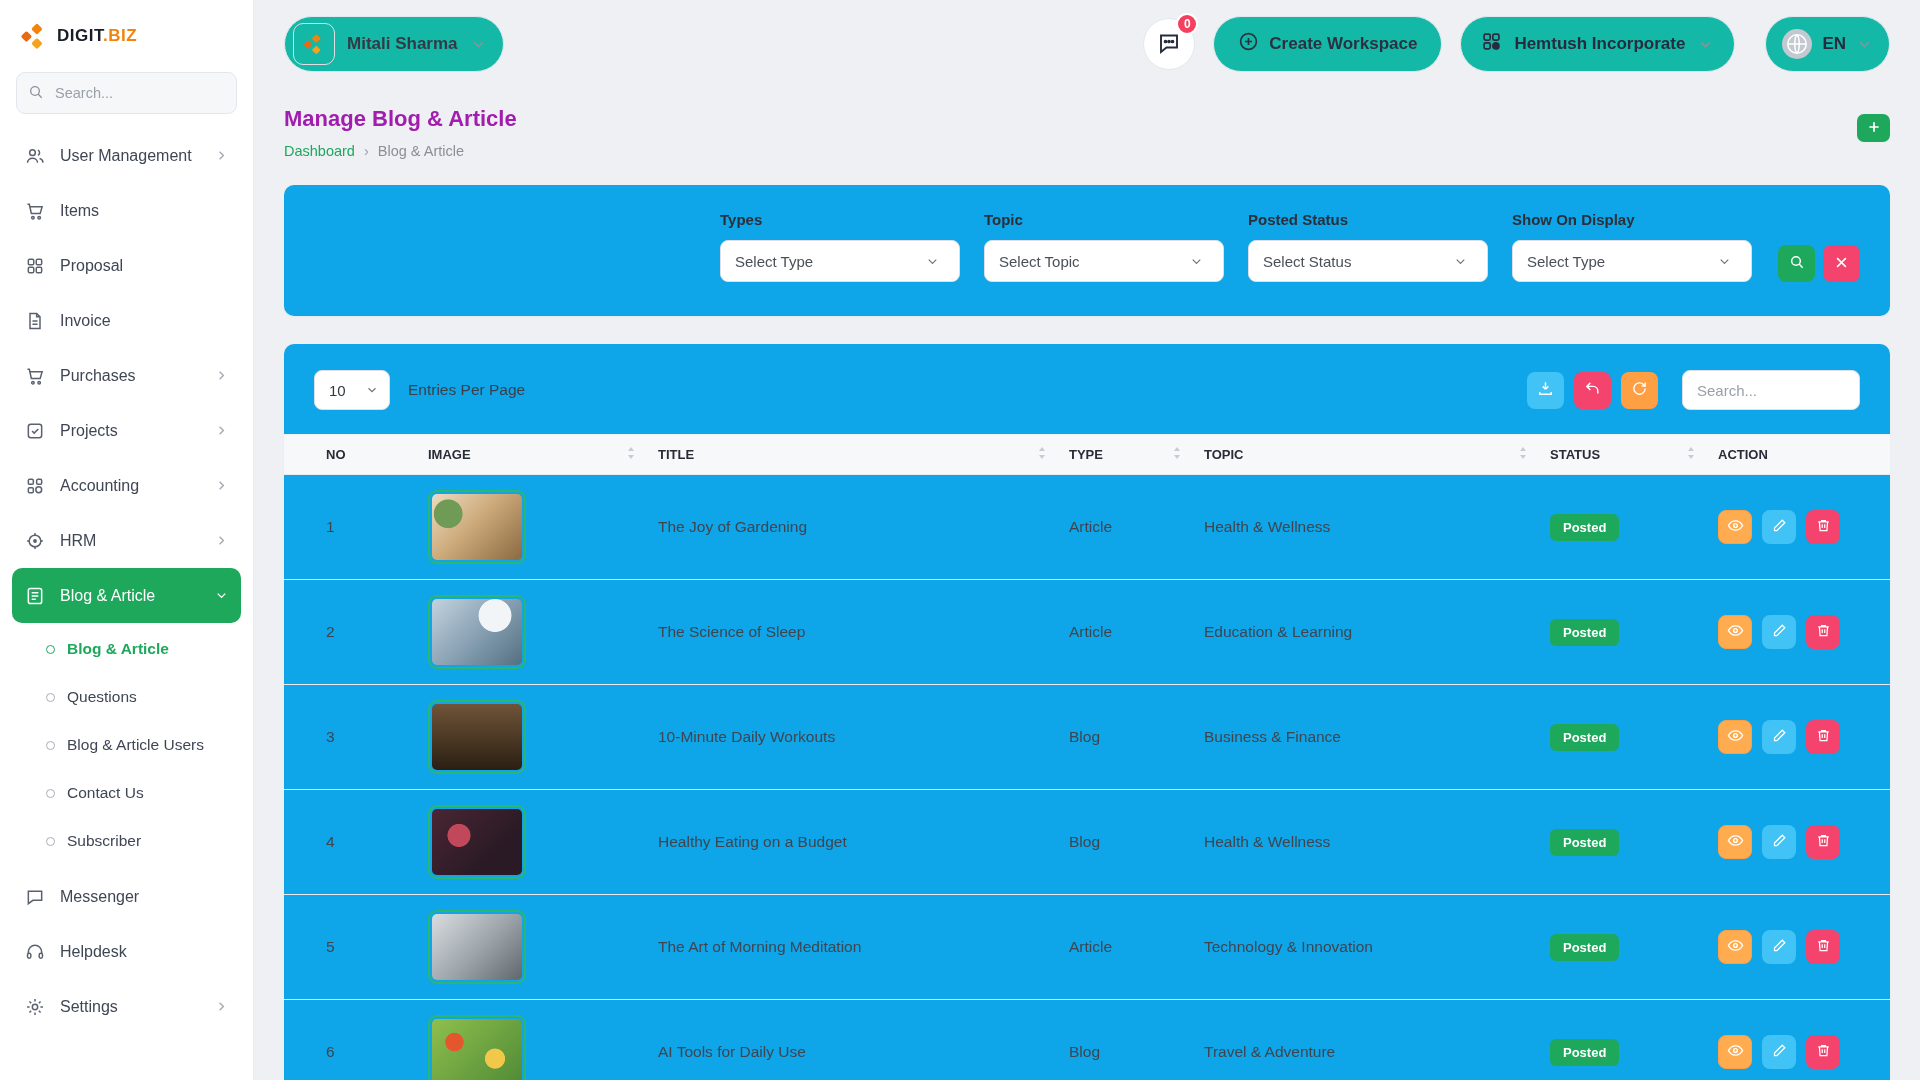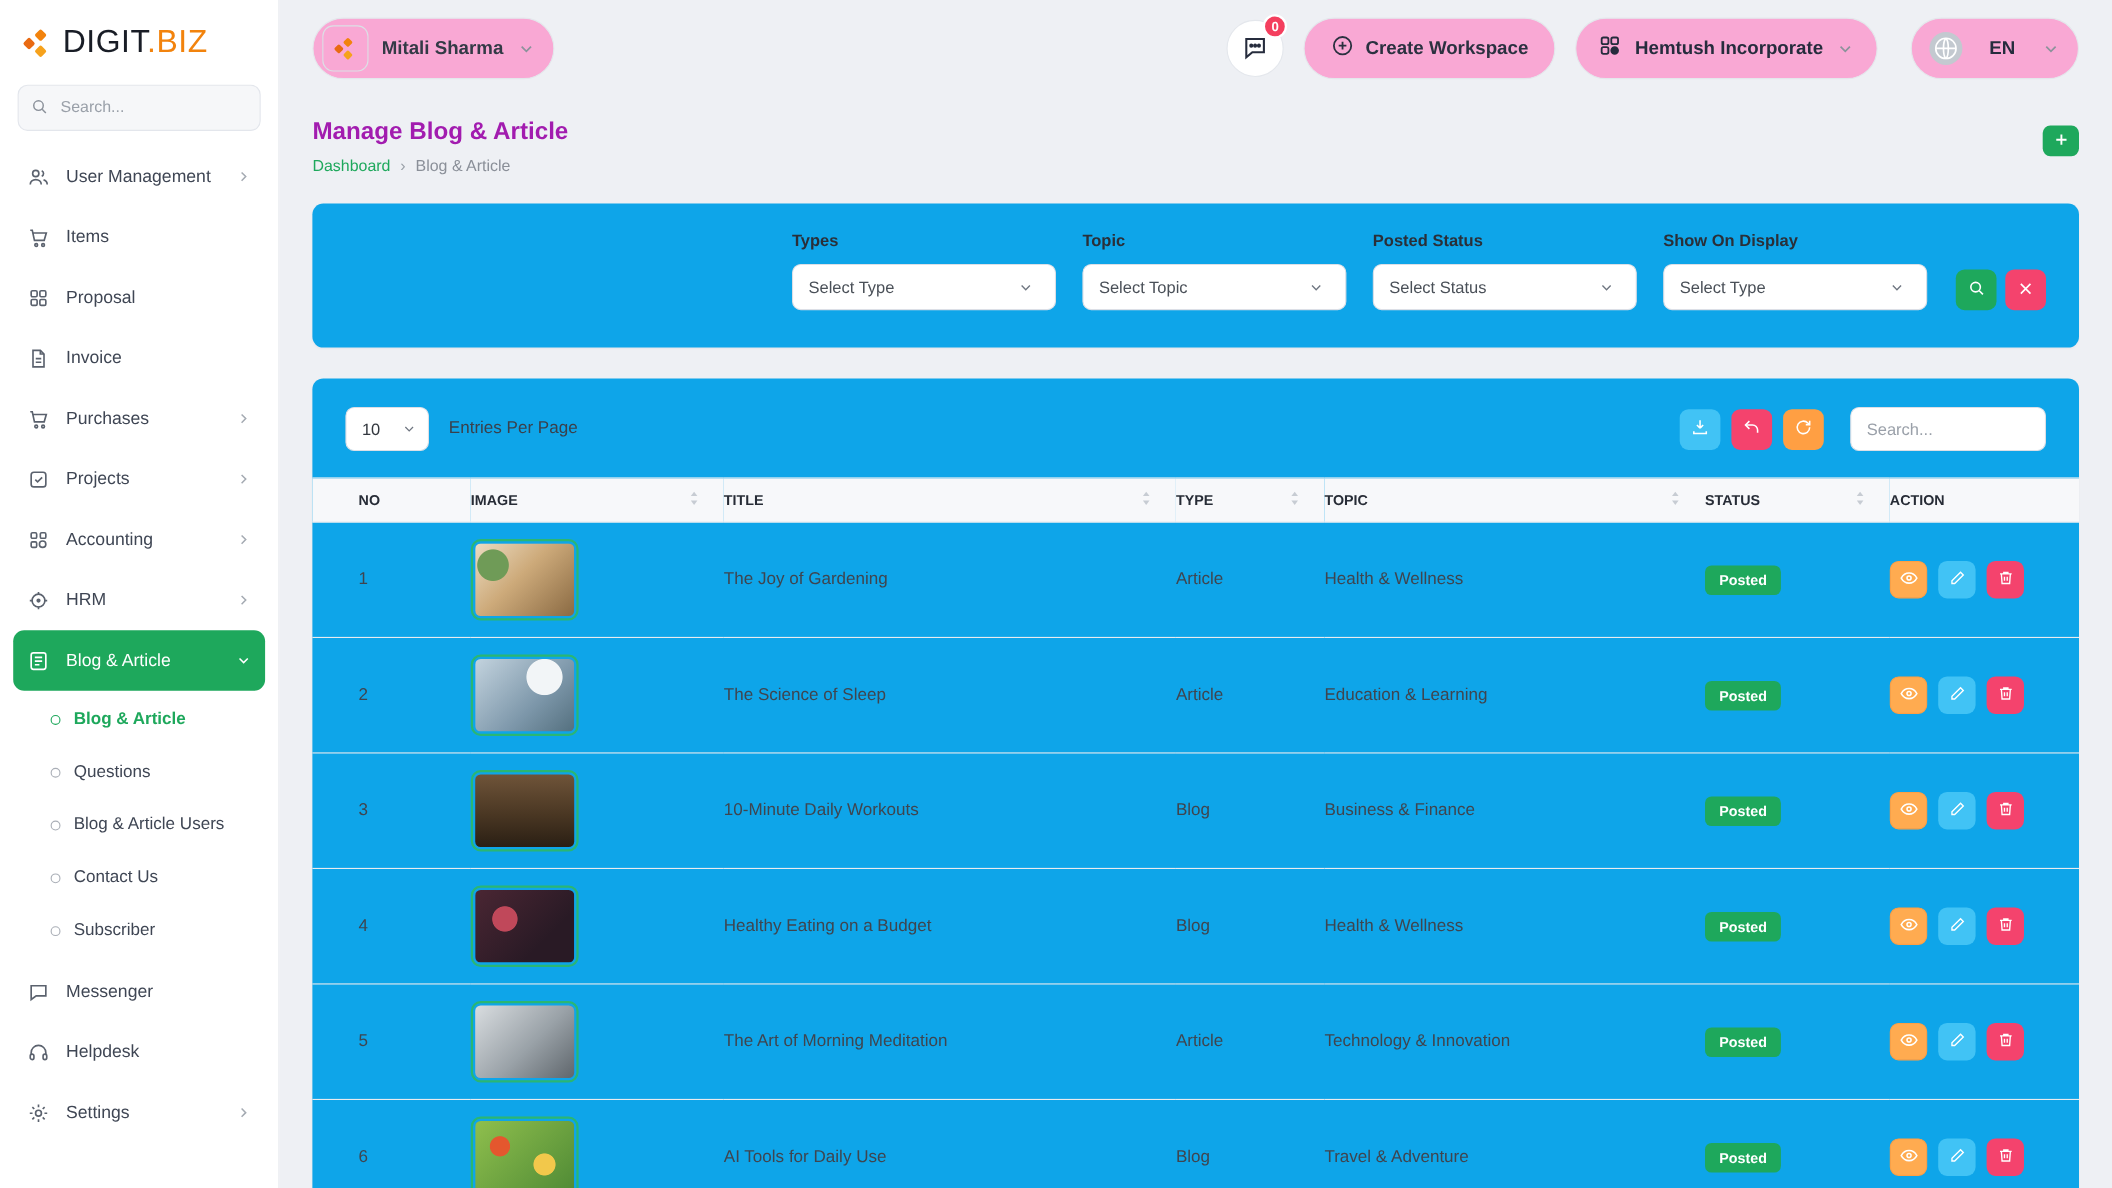--- a/index.html
+++ b/index.html
@@ -7,21 +7,21 @@
     --green:#1ea85c; --rose:#f4436d; --sky:#41c3f5; --orange:#ffa243; --navy:#262c3d;
   }
   *{box-sizing:border-box; margin:0; padding:0;}
   body{width:1920px; height:1080px; overflow:hidden; background:var(--bg);
        font-family:"Liberation Sans", sans-serif; color:var(--text);}
   .app{display:flex; height:100%;}
 
   
   .sidebar{width:254px; background:#fff; border-right:1px solid #e9ebf0; flex-shrink:0; overflow:hidden;}
   .logo{display:flex; align-items:center; gap:9px; padding:22px 20px 14px;}
-  .logo-text{font-size:29px; font-weight:400; letter-spacing:.5px;}
+  .logo-text{font-size:17px; font-weight:700; letter-spacing:.5px;}
   .logo-text .dark{color:#191d26;}
   .logo-text .accent{color:#f2830d;}
   .side-search{margin:8px 16px 14px; position:relative;}
   .side-search input{width:100%; height:42px; border:1px solid #e3e6ec; background:#f6f7f9;
       border-radius:9px; padding:0 12px 0 38px; font-size:14.5px; color:#444; outline:none;
       font-family:"Liberation Sans", sans-serif;}
   .side-search input::placeholder{color:#9aa0a9;}
   .side-search .mag{position:absolute; left:12px; top:12px; color:#8c929b;}
   .nav{padding:0 12px;}
   .nav-item{display:flex; align-items:center; gap:14px; height:55px; padding:0 12px;
@@ -33,36 +33,36 @@
   .submenu{padding:2px 0 4px;}
   .sub-item{display:flex; align-items:center; gap:12px; height:48px; padding:0 12px 0 34px;
       font-size:15.5px; color:#3f4654; cursor:pointer;}
   .sub-item .ring{width:9px; height:9px; border:1.5px solid #a9aeb6; border-radius:50%; flex-shrink:0;}
   .sub-item.active{color:var(--green); font-weight:600;}
   .sub-item.active .ring{border-color:var(--green);}
 
   
   .main{flex:1; display:flex; flex-direction:column; overflow:hidden;}
   .topbar{height:88px; display:flex; align-items:center; padding:0 30px; gap:18px; flex-shrink:0;}
-  .pill{display:flex; align-items:center; background:#f9a8d4; border:1px solid #e4e7ec;
+  .pill{display:flex; align-items:center; background:#14b8a6; border:1px solid #e4e7ec;
       border-radius:28px; height:56px; cursor:pointer;}
   .user-pill{padding:6px 16px 6px 8px; gap:12px;}
   .user-badge{width:42px; height:42px; border:1.5px solid #dcdfe5; border-radius:10px;
       display:flex; align-items:center; justify-content:center;}
   .user-name{font-size:17px; font-weight:600; color:#333a46;}
   .chev-g{color:#8c929b; display:flex;}
   .spacer{flex:1;}
   .chat-btn{position:relative; width:52px; height:52px; border-radius:50%; background:#fff;
       border:1px solid #e4e7ec; display:flex; align-items:center; justify-content:center; cursor:pointer;}
   .chat-badge{position:absolute; top:-6px; right:-4px; min-width:22px; height:22px; border-radius:11px;
       background:#f43f5e; color:#fff; font-size:12px; font-weight:700; display:flex; align-items:center;
       justify-content:center; border:2px solid #fff;}
   .cw-pill{padding:0 24px; gap:10px; font-size:17px; font-weight:600; color:#2b3140;}
   .company-pill{padding:0 20px; gap:12px; font-size:17px; font-weight:700; color:#262c3d;}
-  .lang-pill{padding:0 16px; gap:24px; font-size:17px; font-weight:700; color:#262c3d; margin-left:12px;}
+  .lang-pill{padding:0 16px; gap:10px; font-size:17px; font-weight:700; color:#262c3d; margin-left:12px;}
   .globe{width:30px; height:30px; border-radius:50%; background:#c3c9d0; display:flex;
       align-items:center; justify-content:center; color:#fff;}
 
   
   .content{flex:1; padding:0 30px; overflow:hidden;}
   .page-head{display:flex; justify-content:space-between; align-items:flex-start; margin-top:18px;}
   .page-title{font-size:22px; font-weight:700; color:#a21caf;}
   .breadcrumb{display:flex; align-items:center; gap:9px; margin-top:11px; font-size:14.5px;}
   .bc-link{color:var(--green); cursor:pointer; text-decoration:none;}
   .bc-sep{color:#9aa0a8;}

